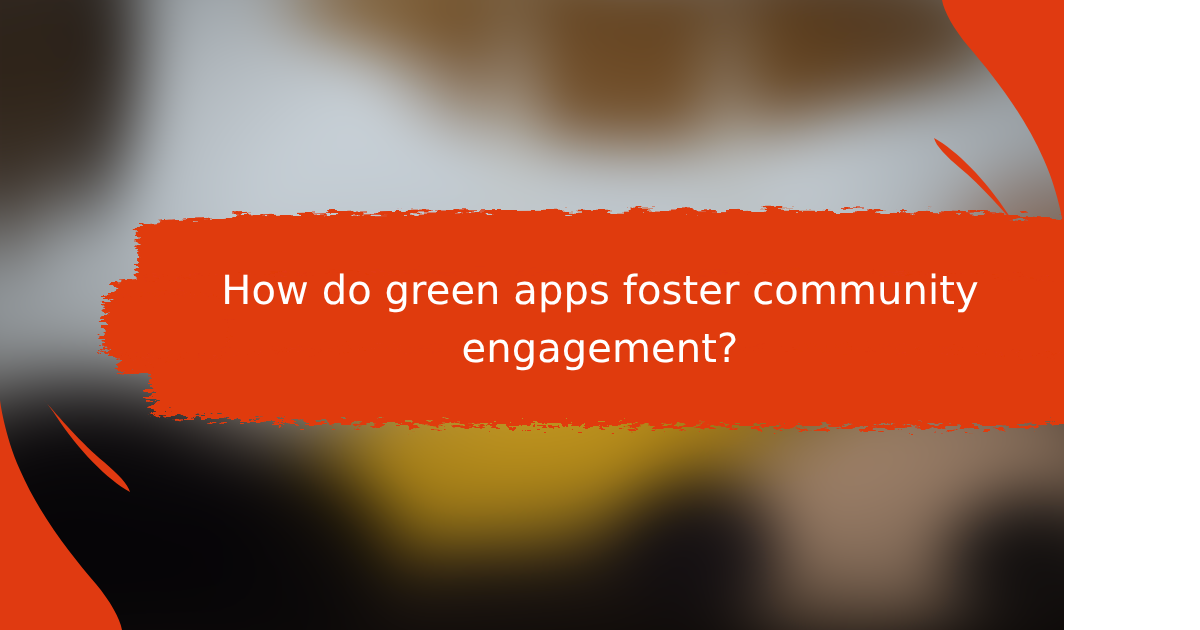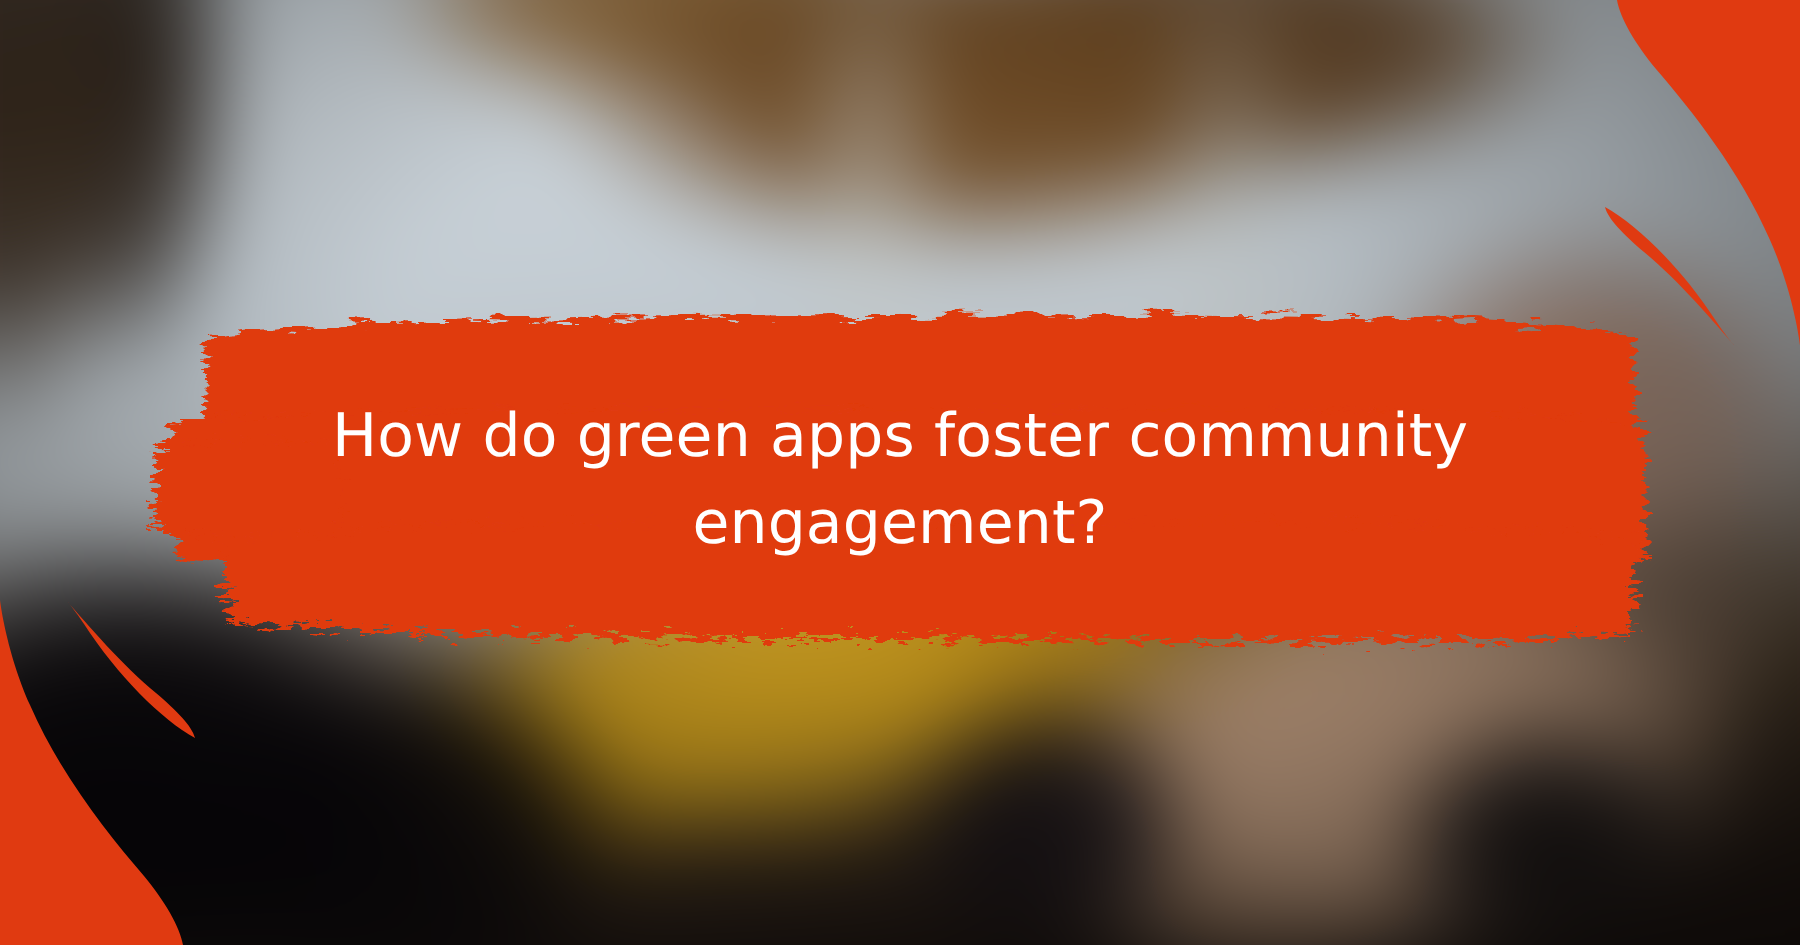--- a/index.html
+++ b/index.html
@@ -7,21 +7,21 @@
     margin: 0;
     padding: 0;
     background: #ffffff;
   }
   body {
     font-family: "Liberation Sans", sans-serif;
   }
 
   .card {
     position: relative;
-    width: 1200px;
+    width: 1064px;
     height: 630px;
     overflow: hidden;
     background: #2a2018;
   }
 
   
   .photo {
     position: absolute;
     inset: -60px;
     filter: blur(26px) saturate(1.05);

